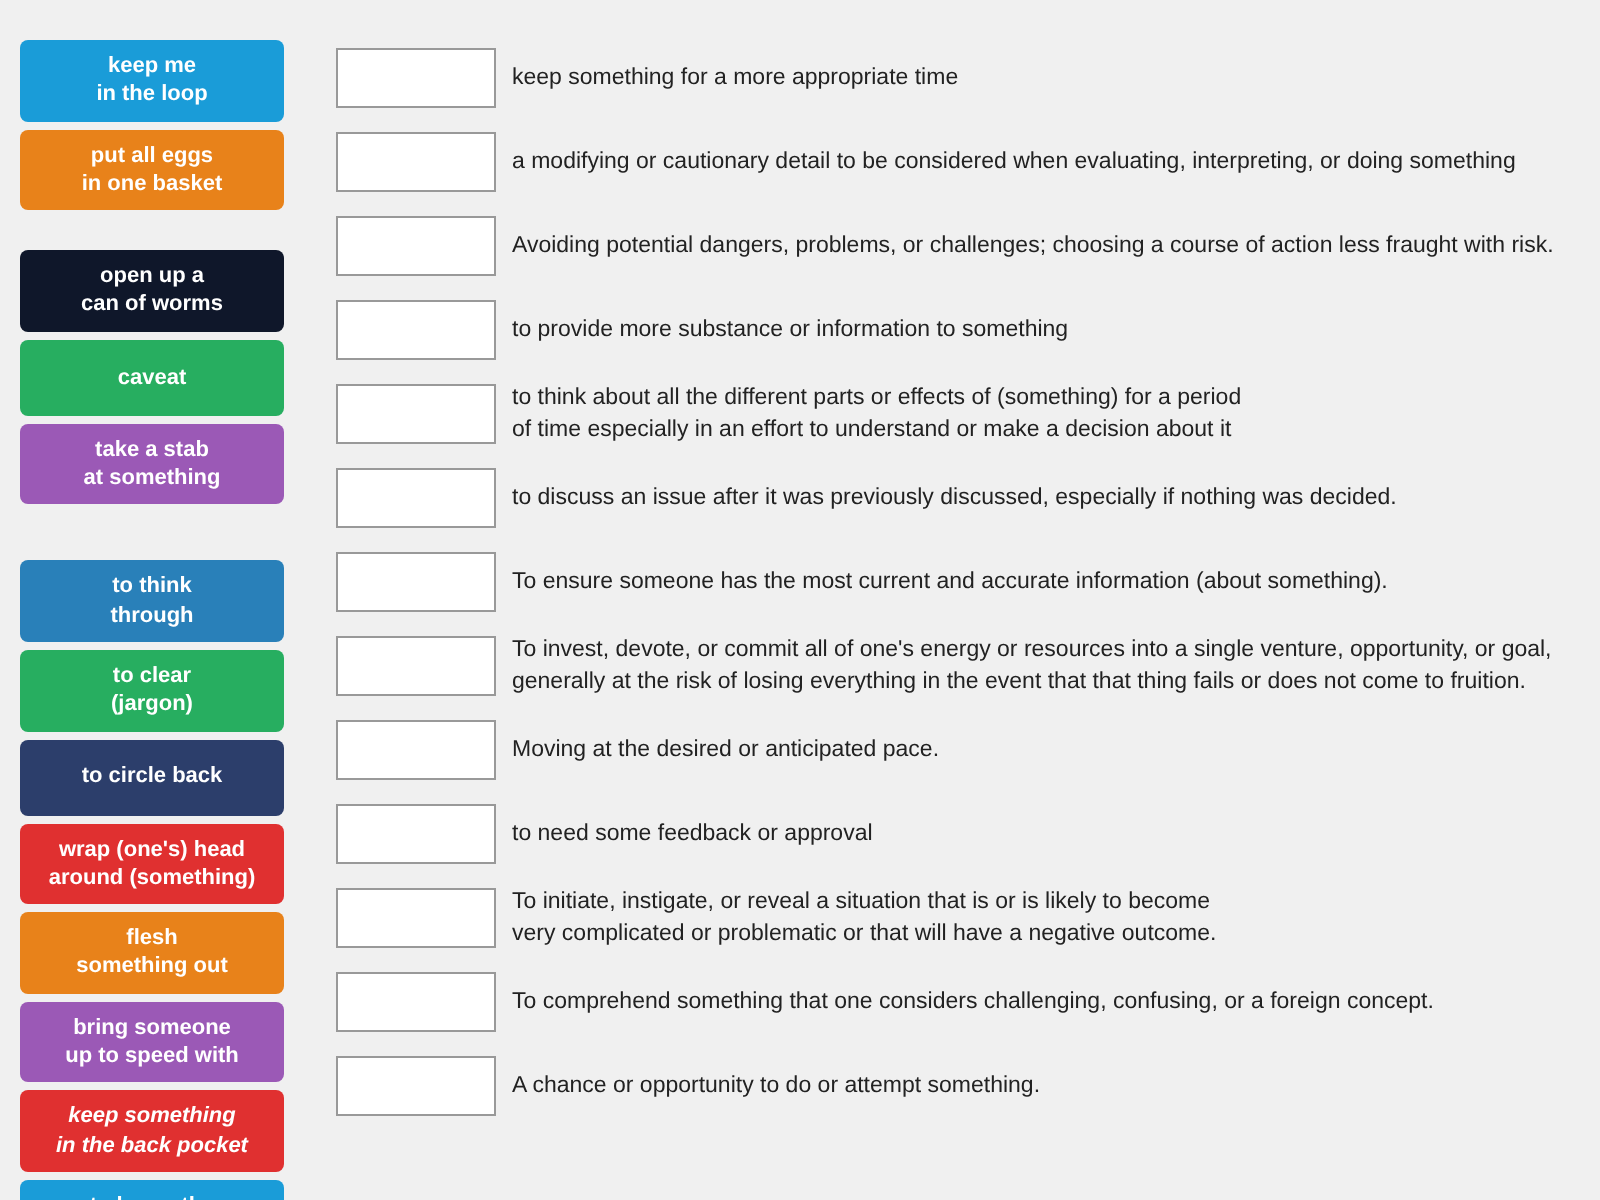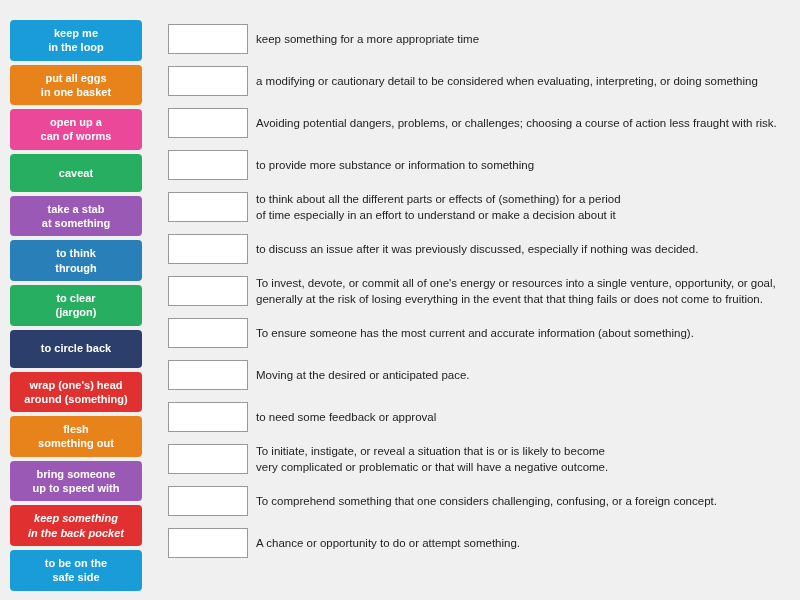--- a/index.html
+++ b/index.html
@@ -63,24 +63,24 @@
       line-height: 1.4;
     }
   </style>
 </head>
 <body>
 
 <div class="container">
   <div class="left-column">
   <button class="phrase-btn" style="background-color: rgb(26, 156, 216);">keep me<br>in the loop</button>
       <button class="phrase-btn" style="background-color: rgb(232, 130, 26);">put all eggs<br>in one basket</button>
-      <button class="phrase-btn" style="background-color: #ec4899;">open up a<br>can of worms</button>
+      <button class="phrase-btn" style="background-color: #0f172a; margin-top: 16px;">open up a<br>can of worms</button>
       <button class="phrase-btn" style="background-color: rgb(39, 174, 96);">caveat</button>
       <button class="phrase-btn" style="background-color: rgb(155, 89, 182);">take a stab<br>at something</button>
-      <button class="phrase-btn" style="background-color: rgb(41, 128, 185);">to think<br>through</button>
+      <button class="phrase-btn" style="background-color: rgb(41, 128, 185); margin-top: 24px;">to think<br>through</button>
       <button class="phrase-btn" style="background-color: rgb(39, 174, 96);">to clear<br>(jargon)</button>
       <button class="phrase-btn" style="background-color: rgb(44, 62, 107);">to circle back</button>
       <button class="phrase-btn" style="background-color: rgb(224, 48, 48);">wrap (one's) head<br>around (something)</button>
       <button class="phrase-btn" style="background-color: rgb(232, 130, 26);">flesh<br>something out</button>
       <button class="phrase-btn" style="background-color: rgb(155, 89, 182);">bring someone<br>up to speed with</button>
       <button class="phrase-btn" style="background-color: rgb(224, 48, 48); font-style: italic;">keep something<br>in the back pocket</button>
       <button class="phrase-btn" style="background-color: rgb(26, 156, 216);">to be on the<br>safe side</button>
     </div>
   <div class="right-column">
   <div class="definition-row">
@@ -102,25 +102,25 @@
       <div class="definition-row">
         <input type="text" class="answer-box" style="">
         <span class="definition-text">to think about all the different parts or effects of (something) for a period<br>of time especially in an effort to understand or make a decision about it</span>
       </div>
       <div class="definition-row">
         <input type="text" class="answer-box" style="">
         <span class="definition-text">to discuss an issue after it was previously discussed, especially if nothing was decided.</span>
       </div>
       <div class="definition-row">
         <input type="text" class="answer-box" style="">
-        <span class="definition-text">To invest, devote, or commit all of one's energy or resources into a single venture, opportunity, or goal,<br>generally at the risk of losing everything in the event that that thing fails or does not come to fruition.</span>
+        <span class="definition-text">To ensure someone has the most current and accurate information (about something).</span>
       </div>
       <div class="definition-row">
         <input type="text" class="answer-box" style="">
-        <span class="definition-text">To ensure someone has the most current and accurate information (about something).</span>
+        <span class="definition-text">To invest, devote, or commit all of one's energy or resources into a single venture, opportunity, or goal,<br>generally at the risk of losing everything in the event that that thing fails or does not come to fruition.</span>
       </div>
       <div class="definition-row">
         <input type="text" class="answer-box" style="">
         <span class="definition-text">Moving at the desired or anticipated pace.</span>
       </div>
       <div class="definition-row">
         <input type="text" class="answer-box" style="">
         <span class="definition-text">to need some feedback or approval</span>
       </div>
       <div class="definition-row">

